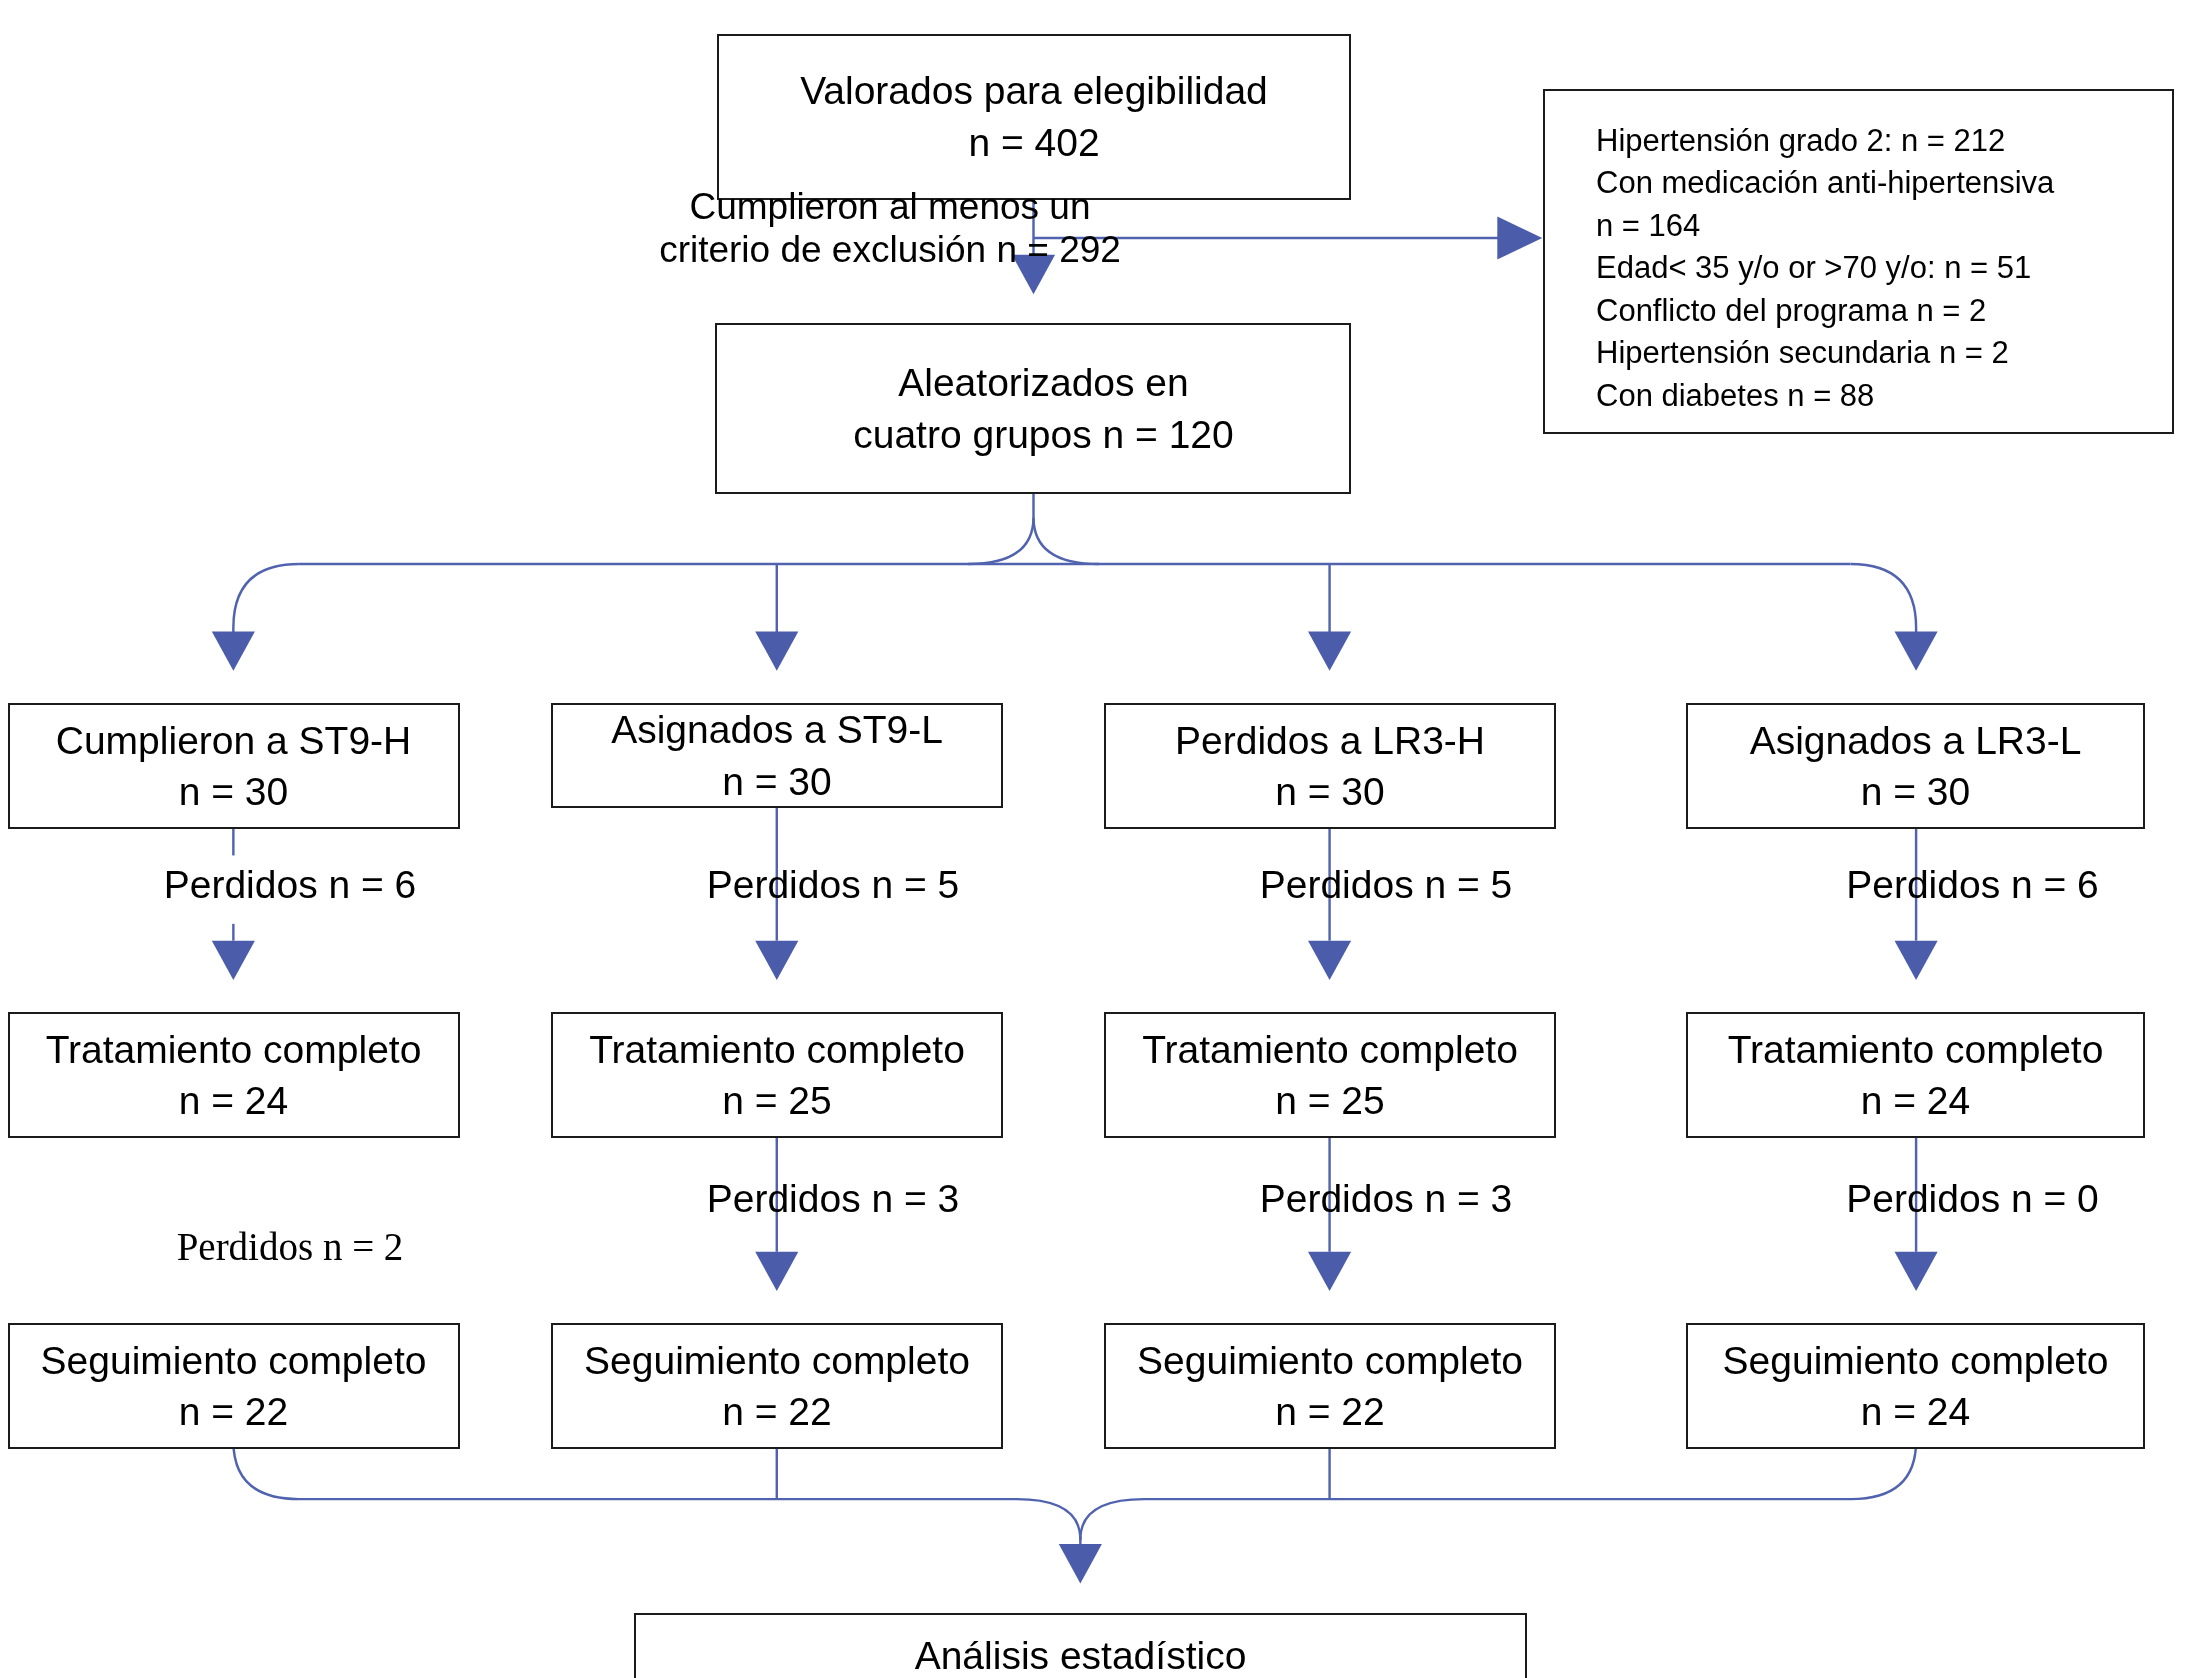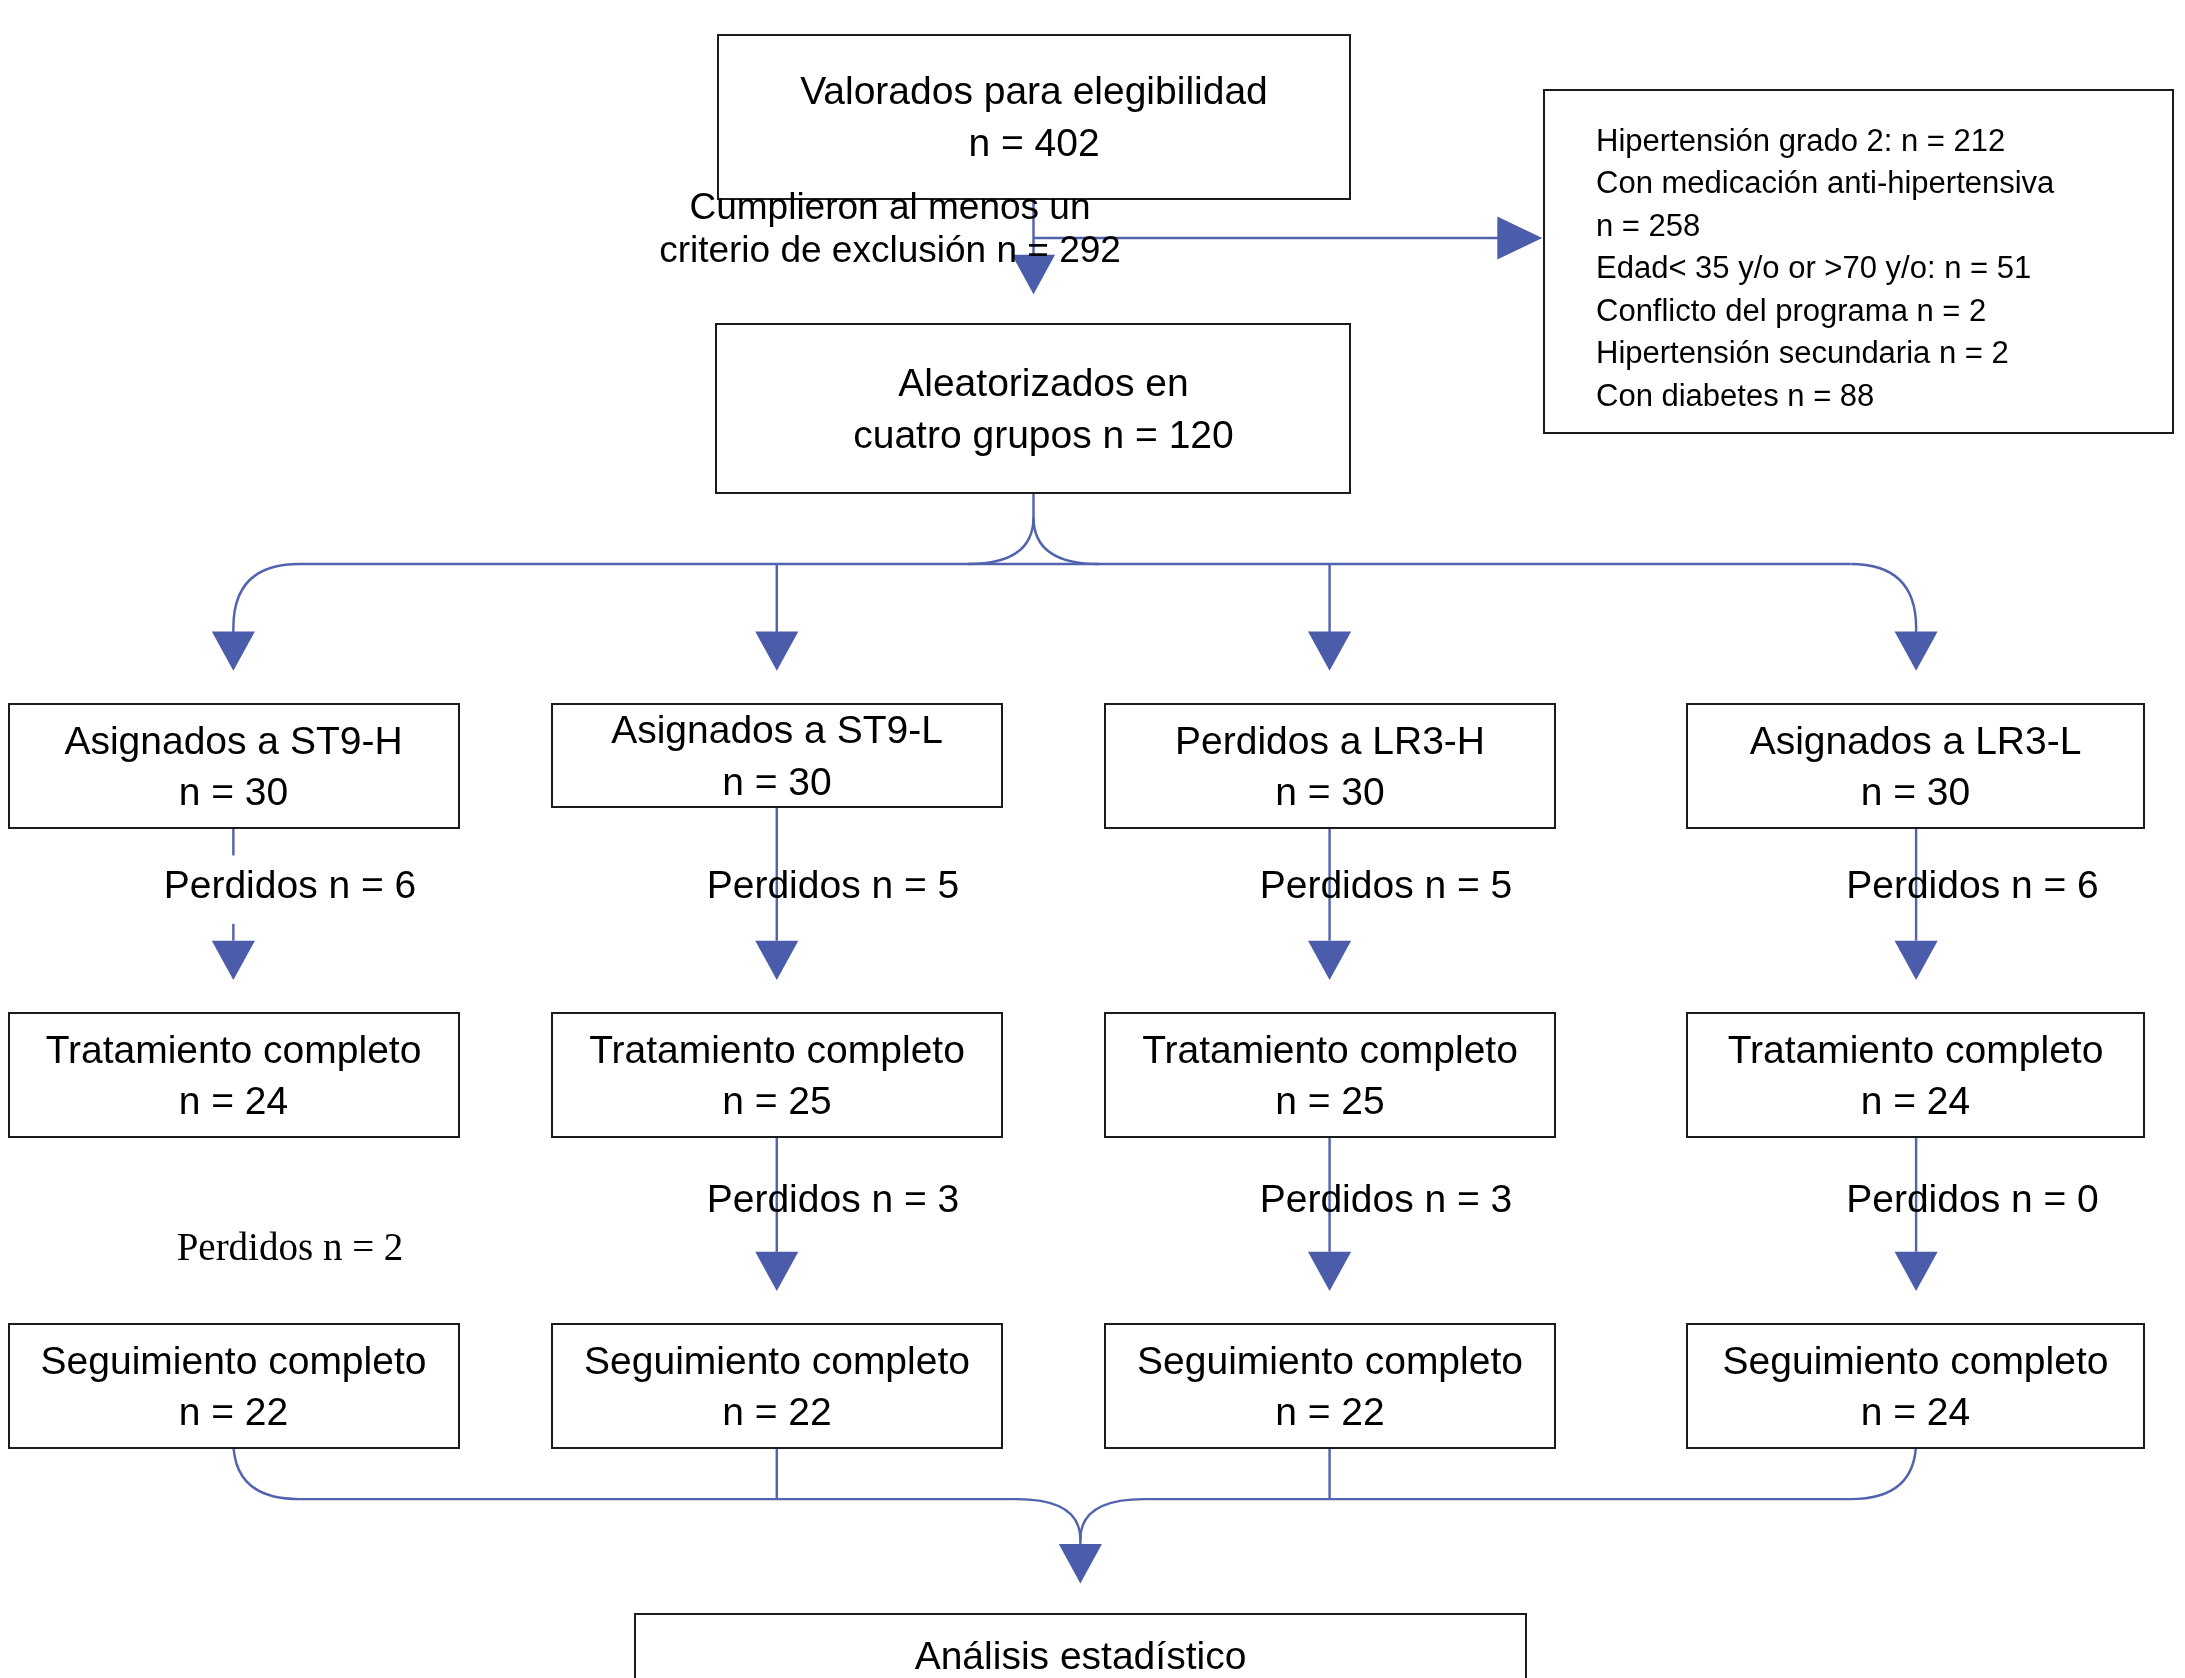--- a/index.html
+++ b/index.html
@@ -97,34 +97,34 @@
 
   <div class="label small-label" style="left:656px;top:186px;width:468px;">
     <span>Cumplieron al menos un</span>
     <span>criterio de exclusión</span>
     <span>n = 292</span>
   </div>
 
   <div class="box excl-box" style="left:1543px;top:61px;width:631px;height:345px;">
     <span>Hipertensión grado 2: n = 212</span>
     <span>Con medicación anti-hipertensiva</span>
-    <span>n = 258</span>
+    <span>n = 164</span>
     <span>Edad&lt; 35 y/o or &gt;70 y/o: n = 51</span>
     <span>Conflicto del programa n = 2</span>
     <span>Hipertensión secundaria n = 2</span>
     <span>Con diabetes n = 88</span>
   </div>
 
   <div class="box" style="left:715px;top:295px;width:636px;height:171px;padding-left:21px;">
     <span>Aleatorizados en</span>
     <span>cuatro grupos n = 120</span>
   </div>
 
   <div class="box" style="left:7.5px;top:675px;width:452px;height:126px;">
-    <span>Asignados a ST9-H</span>
+    <span>Cumplieron a ST9-H</span>
     <span>n = 30</span>
   </div>
   <div class="label" style="left:64px;top:863px;width:452px;">Perdidos n = 6</div>
   <div class="box" style="left:7.5px;top:984px;width:452px;height:126px;">
     <span>Tratamiento completo</span>
     <span>n = 24</span>
   </div>
   <div class="label" style="left:64px;top:1224px;width:452px;font-family:Liberation Serif, serif;">Perdidos n = 2</div>
   <div class="box" style="left:7.5px;top:1295px;width:452px;height:126px;">
     <span>Seguimiento completo</span>

